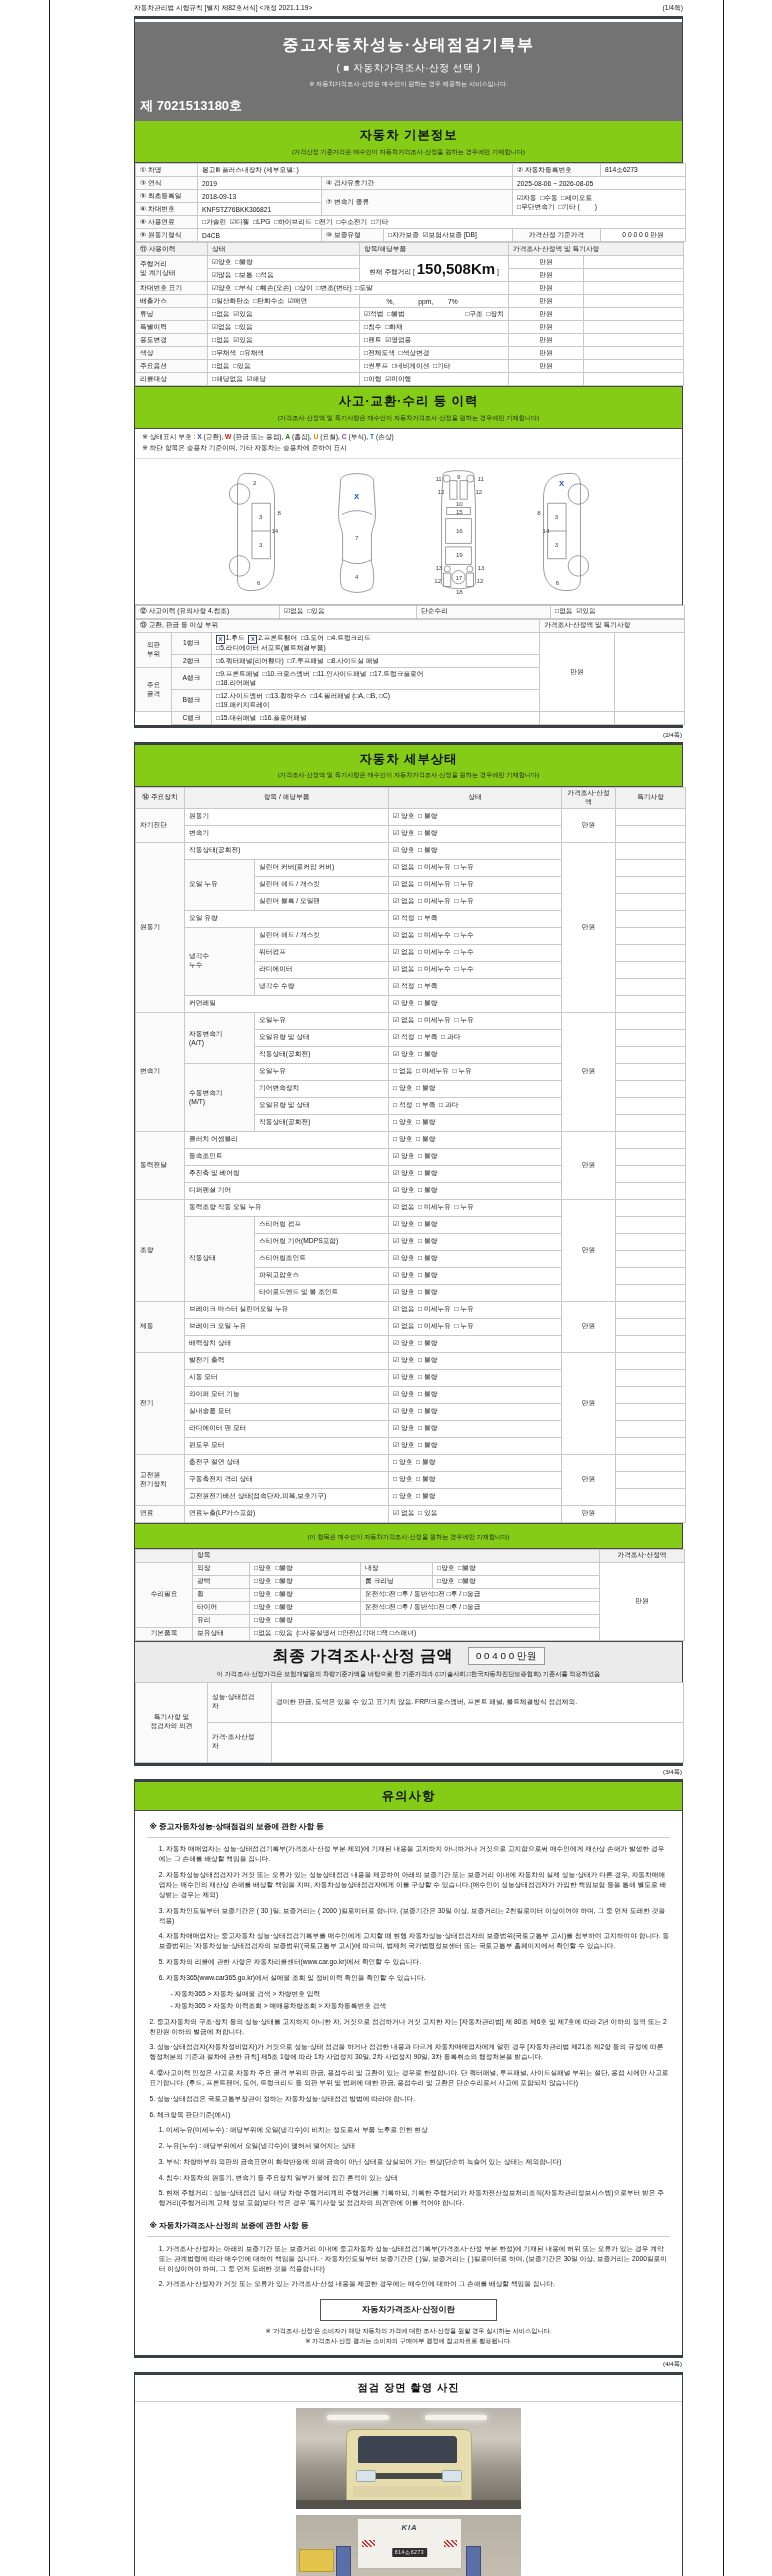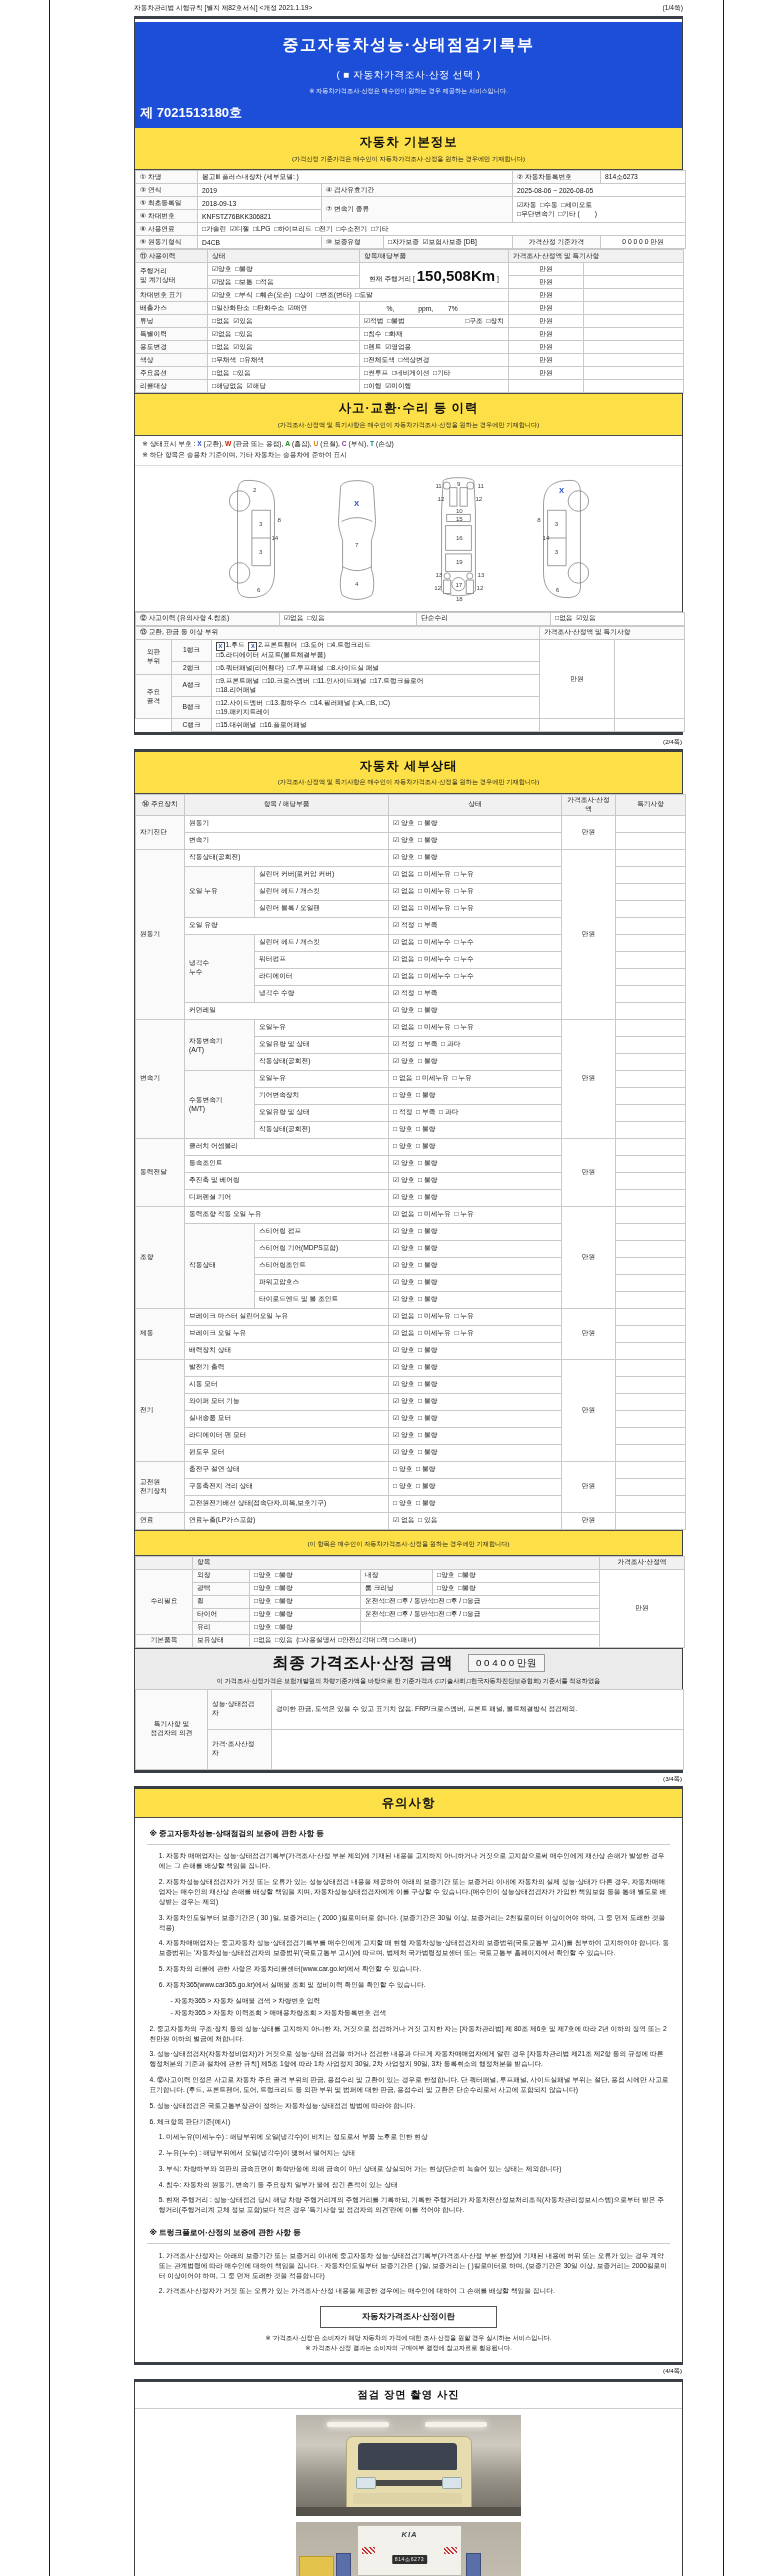--- a/index.html
+++ b/index.html
@@ -5,28 +5,28 @@
   html,body{margin:0;padding:0;background:#fff;color:#111;
     font-family:"Liberation Sans","DejaVu Sans",sans-serif;}
   .sheet{width:773px;min-height:2576px;position:relative;background:#fff;}
   .edge{position:absolute;top:0;bottom:0;width:1px;background:#1a1a1a;}
   .edge.l{left:49px}.edge.r{left:723px}
   .inner{width:549px;margin-left:134px;padding-top:2.1px;}
   .meta{display:flex;justify-content:space-between;font-size:6.7px;padding:2.1px 0 3.1px;}
   .pagemark{text-align:right;font-size:6.2px;padding:2.1px 1px;}
   .pblock{border:1px solid #3a3f46;border-top:3.6px solid #3a3f46;border-bottom:3.6px solid #3a3f46;background:#fff;}
   
-  .banner{background:#1d4ed8;color:#fff;}
+  .banner{background:#737373;color:#fff;}
   .banner .bt{border-top:1px solid #fff;margin-top:1.5px;padding:13.4px 0 0;text-align:center;}
   .banner .t{font-size:16px;font-weight:bold;letter-spacing:1.5px;}
-  .banner .s{font-size:9.8px;margin-top:13px;letter-spacing:0.5px;}
+  .banner .s{font-size:9.8px;margin-top:6px;letter-spacing:0.5px;}
   .banner .n{font-size:6.2px;margin-top:4.6px;color:#f0f0f0;}
   .banner .docno{text-align:left;font-size:13px;font-weight:bold;padding:8.2px 5.2px 6.2px;}
   
-  .sech{background:#fde047;border-bottom:1px solid #4a4a4a;text-align:center;padding:6.2px 0 5.2px;}
+  .sech{background:#84cc16;border-bottom:1px solid #4a4a4a;text-align:center;padding:6.2px 0 5.2px;}
   .sech .h{font-size:12.4px;font-weight:bold;letter-spacing:1px;}
   .sech .sub{font-size:6.2px;margin-top:3.6px;color:#222;}
   table{width:100%;border-collapse:collapse;table-layout:fixed;}
   td{border:0.5px solid #c9c9c9;font-size:6.7px;padding:1.5px 4.1px;vertical-align:middle;
      background:#fff;white-space:pre-wrap;overflow:hidden;}
   td.lab{background:#fafafa;}
   td.c{text-align:center;}
   td.head{background:#f1f1f1;}
   .mw{text-align:center;}
   
@@ -756,21 +756,21 @@
         <p class="out">2.  중고자동차의 구조·장치 등의 성능·상태를 고지하지 아니한 자, 거짓으로 점검하거나 거짓 고지한 자는 [자동차관리법] 제 80조 제6호 및 제7호에 따라 2년 이하의 징역 또는 2천만원 이하의 벌금에 처합니다.</p>
         <p class="out">3.  성능·상태점검자(자동차정비업자)가 거짓으로 성능·상태 점검을 하거나 점검한 내용과 다르게 자동차매매업자에게 알린 경우 [자동차관리법 제21조 제2항 등의 규정에 따른 행정처분의 기준과 절차에 관한 규칙] 제5조 1항에 따라 1차 사업정지 30일, 2차 사업정지 90일, 3차 등록취소의 행정처분을 받습니다.</p>
         <p class="out">4.  ⑫사고이력 인정은 사고로 자동차 주요 골격 부위의 판금, 용접수리 및 교환이 있는 경우로 한정합니다. 단 쿼터패널, 루프패널, 사이드실패널 부위는 절단, 용접 시에만 사고로 표기합니다. (후드, 프론트펜더, 도어, 트렁크리드 등 외판 부위 및 범퍼에 대한 판금, 용접수리 및 교환은 단순수리로서 사고에 포함되지 않습니다)</p>
         <p class="out">5.  성능·상태점검은 국토교통부장관이 정하는 자동차성능·상태점검 방법에 따라야 합니다.</p>
         <p class="out">6.  체크항목 판단기준(예시)</p>
         <p class="sub">1.  미세누유(미세누수) : 해당부위에 오일(냉각수)이 비치는 정도로서 부품 노후로 인한 현상</p>
         <p class="sub">2.  누유(누수) : 해당부위에서 오일(냉각수)이 맺혀서 떨어지는 상태</p>
         <p class="sub">3.  부식: 차량하부와 외판의 금속표면이 화학반응에 의해 금속이 아닌 상태로 상실되어 가는 현상(단순히 녹슬어 있는 상태는 제외합니다)</p>
         <p class="sub">4.  침수: 자동차의 원동기, 변속기 등 주요장치 일부가 물에 잠긴 흔적이 있는 상태</p>
         <p class="sub">5.  현재 주행거리 : 성능·상태점검 당시 해당 차량 주행거리계의 주행거리를 기록하되, 기록한 주행거리가 자동차전산정보처리조직(자동차관리정보시스템)으로부터 받은 주행거리(주행거리계 교체 정보 포함)보다 적은 경우 '특기사항 및 점검자의 의견'란에 이를 적어야 합니다.</p>
-        <div class="nh">※ 트렁크플로어·산정의 보증에 관한 사항 등</div>
+        <div class="nh">※ 자동차가격조사·산정의 보증에 관한 사항 등</div>
         <p class="sub">1.  가격조사·산정자는 아래의 보증기간 또는 보증거리 이내에 중고자동차 성능·상태점검기록부(가격조사·산정 부분 한정)에 기재된 내용에 허위 또는 오류가 있는 경우 계약 또는 관계법령에 따라 매수인에 대하여 책임을 집니다.  ·  자동차인도일부터 보증기간은 (     )일, 보증거리는 (     )킬로미터로 하며, (보증기간은 30일 이상, 보증거리는 2000킬로미터 이상이어야 하며, 그 중 먼저 도래한 것을 적용합니다)</p>
         <p class="sub">2.  가격조사·산정자가 거짓 또는 오류가 있는 가격조사·산정 내용을 제공한 경우에는 매수인에 대하여 그 손해를 배상할 책임을 집니다.</p>
         <div class="pricebox">자동차가격조사·산정이란</div>
         <div class="boxnotes">
           <div>※ '가격조사·산정'은 소비자가 해당 자동차의 가격에 대한 조사·산정을 원할 경우 실시하는 서비스입니다.</div>
           <div>※ 가격조사·산정 결과는 소비자의 구매여부 결정에 참고자료로 활용됩니다.</div>
         </div>
       </div>
     </div>
 

